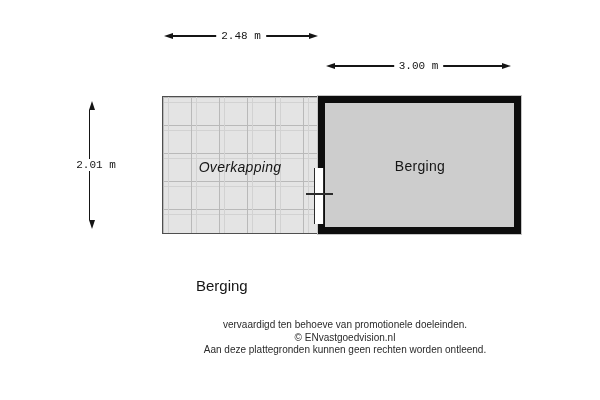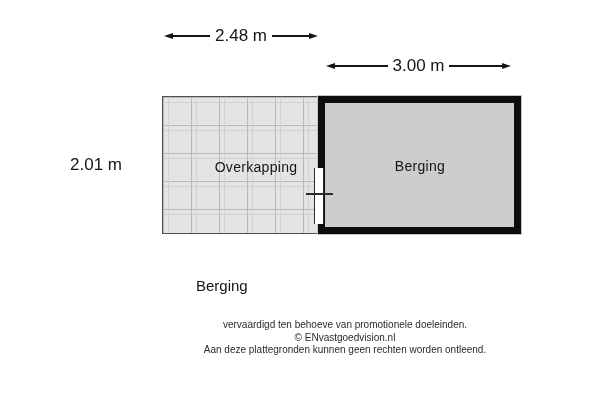--- a/index.html
+++ b/index.html
@@ -16,31 +16,31 @@
   .canvas{
     position:relative;
     width:600px;height:400px;
     background:var(--paper);
     font-family:"Liberation Sans","DejaVu Sans",sans-serif;
     color:var(--ink);
     overflow:hidden;
   }
   
   .dim-h{position:absolute;height:14px;display:flex;align-items:center;}
-  .dim-v{position:absolute;width:14px;display:flex;flex-direction:row;align-items:center;}
+  .dim-v{position:absolute;width:14px;display:flex;flex-direction:column;}
   .dim-line-h{flex:1;height:1.4px;background:var(--ink);}
   .dim-line-v{flex:1;width:1.4px;background:var(--ink);}
   .ah{width:0;height:0;}
   .ah-left{border-top:3.5px solid transparent;border-bottom:3.5px solid transparent;border-right:9px solid var(--ink);}
   .ah-right{border-top:3.5px solid transparent;border-bottom:3.5px solid transparent;border-left:9px solid var(--ink);}
   .ah-up{border-left:3.5px solid transparent;border-right:3.5px solid transparent;border-bottom:9px solid var(--ink);}
   .ah-down{border-left:3.5px solid transparent;border-right:3.5px solid transparent;border-top:9px solid var(--ink);}
   .dim-label{
     position:absolute;left:50%;top:50%;transform:translate(-50%,-50%);
-    background:var(--paper);padding:0 5px;font-size:17px;white-space:nowrap;
+    background:var(--paper);padding:0 5px;font-size:11px;white-space:nowrap;font-family:Liberation Mono, monospace;
   }
   
   .room-overkapping{
     position:absolute;left:162px;top:96px;width:156px;height:138px;
     box-sizing:border-box;border:1px solid var(--plan-border);
     background-color:var(--overkapping-fill);
     background-image:
       repeating-linear-gradient(to right,  var(--grid-line) 0 1px, transparent 1px 5px, var(--grid-line-faint) 5px 6px, transparent 6px 28px),
       repeating-linear-gradient(to bottom, var(--grid-line) 0 1px, transparent 1px 5px, var(--grid-line-faint) 5px 6px, transparent 6px 28px);
   }
@@ -53,21 +53,21 @@
   .window{
     position:absolute;left:314px;top:168px;width:10px;height:56px;
     box-sizing:border-box;background:#fff;
     border-left:1.5px solid #2b2b2b;border-right:1.5px solid #2b2b2b;
   }
   .window-tick{position:absolute;left:306px;top:193px;width:27px;height:1.5px;background:#2b2b2b;}
   .room-label{
     position:absolute;transform:translate(-50%,-50%);
     font-size:14px;letter-spacing:.3px;white-space:nowrap;color:var(--ink);
   }
-  .label-overkapping{left:256px;top:167px;}
+  .label-overkapping{left:240px;top:167px;font-style:italic;}
   .label-berging{left:420px;top:166px;}
   
   .plan-title{position:absolute;left:196px;top:277px;font-size:15px;color:var(--ink);}
   .footer{
     position:absolute;left:155px;top:319px;width:380px;
     text-align:center;font-size:10px;line-height:12.6px;color:#2a2a2a;
   }
 </style>
 </head>
 <body>

